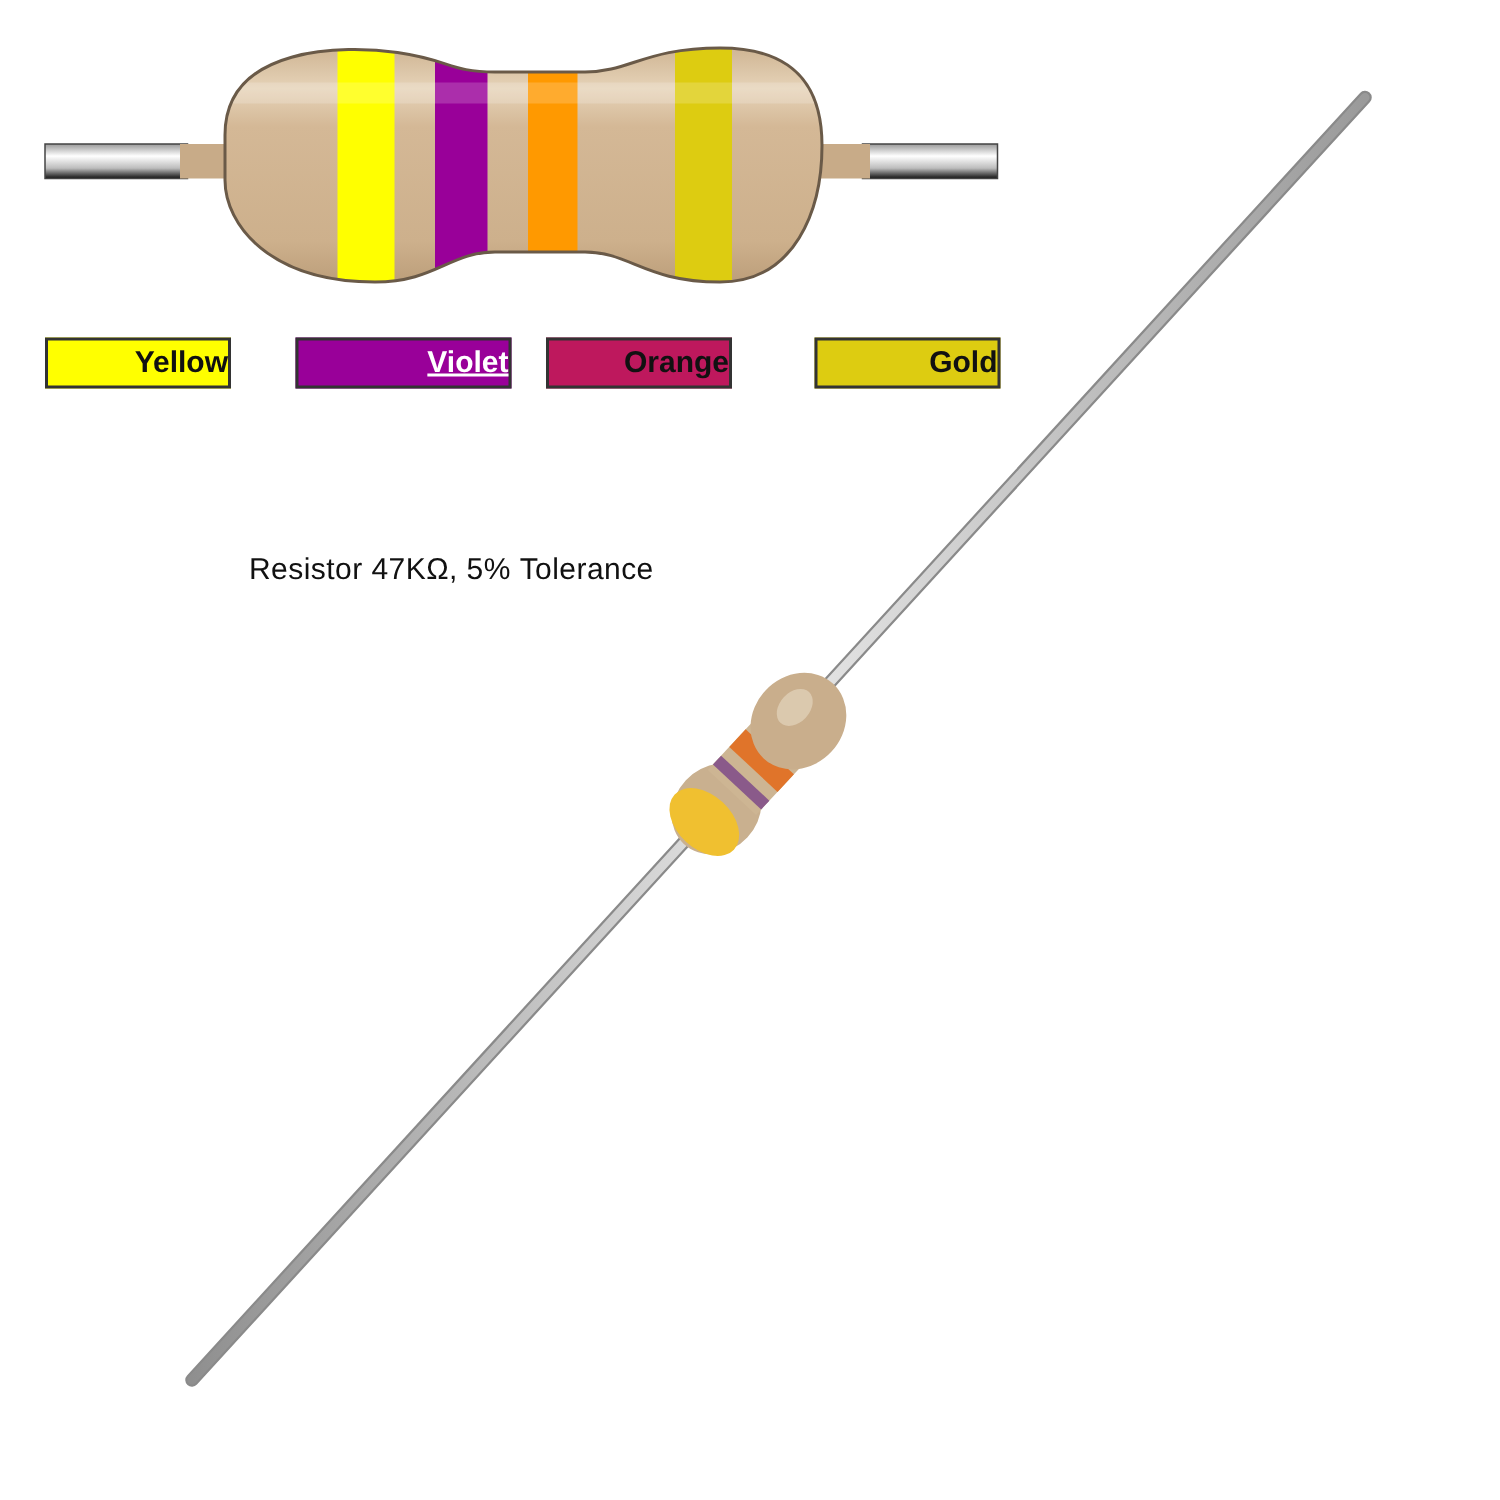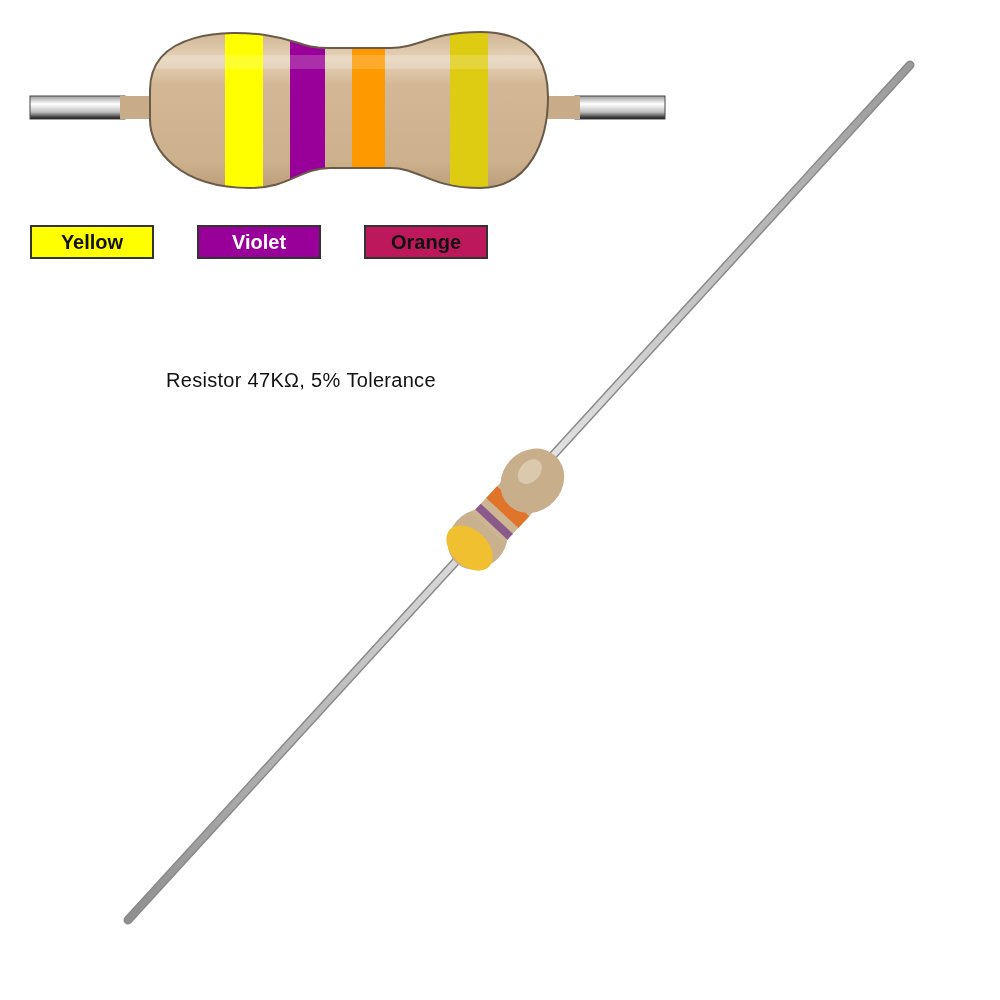--- a/index.html
+++ b/index.html
@@ -1,18 +1,18 @@
 <!DOCTYPE html>
 <html><head>
 <meta charset="utf-8">
 <style>
   html,body{margin:0;padding:0;background:#ffffff;}
   body{width:1000px;height:1000px;position:relative;overflow:hidden;font-family:"Liberation Sans",sans-serif;}
   .diagram{position:absolute;left:0;top:0;width:1000px;height:1000px;}
-  .legend-swatch{position:absolute;top:225px;height:34px;border:2px solid #333;box-sizing:border-box;display:flex;align-items:center;justify-content:center;font-weight:bold;font-size:20px;font-family:"Liberation Sans",sans-serif;}
+  .legend-swatch{position:absolute;top:225px;height:34px;border:2px solid #333;box-sizing:border-box;display:flex;align-items:center;justify-content:flex-end;font-weight:bold;font-size:20px;font-family:"Liberation Sans",sans-serif;}
   .caption{position:absolute;left:166px;top:369px;font-weight:normal;font-size:20px;color:#111;font-family:"Liberation Sans",sans-serif;letter-spacing:0.3px;}
 </style>
 </head>
 <body>
 
 <div class="diagram">
 
   <svg width="1000" height="1000" style="position:absolute;left:0;top:0">
     <defs>
       <linearGradient id="leadGrad" x1="0" y1="0" x2="0" y2="1">
@@ -64,21 +64,24 @@
         <rect x="-4" y="-22" width="16" height="44" fill="#e0742a"></rect>
         <ellipse cx="40" cy="0" rx="34" ry="30" fill="#c9ae8c"></ellipse>
         <ellipse cx="45" cy="-8" rx="14" ry="10" fill="#e8dac5" opacity="0.6"></ellipse>
       </g>
     </g>
   </svg>
 
   <div class="legend-swatch" style="left:30px;width:124px;background:#FFFF00;color:#111;">
     <span>Yellow</span>
   </div>
-  <div class="legend-swatch" style="left:197px;width:124px;background:#990099;color:#fff;">
+  <div class="legend-swatch" style="left:197px;width:144px;background:#990099;color:#fff;text-decoration:underline;">
     <span>Violet</span>
   </div>
   <div class="legend-swatch" style="left:364px;width:124px;background:#be185d;color:#111;">
     <span>Orange</span>
+  </div>
+  <div class="legend-swatch" style="left:543px;width:124px;background:#DDCC11;color:#111;">
+    <span>Gold</span>
   </div>
 
   <div class="caption">Resistor 47KΩ, 5% Tolerance</div>
 </div>
 
 </body></html>

